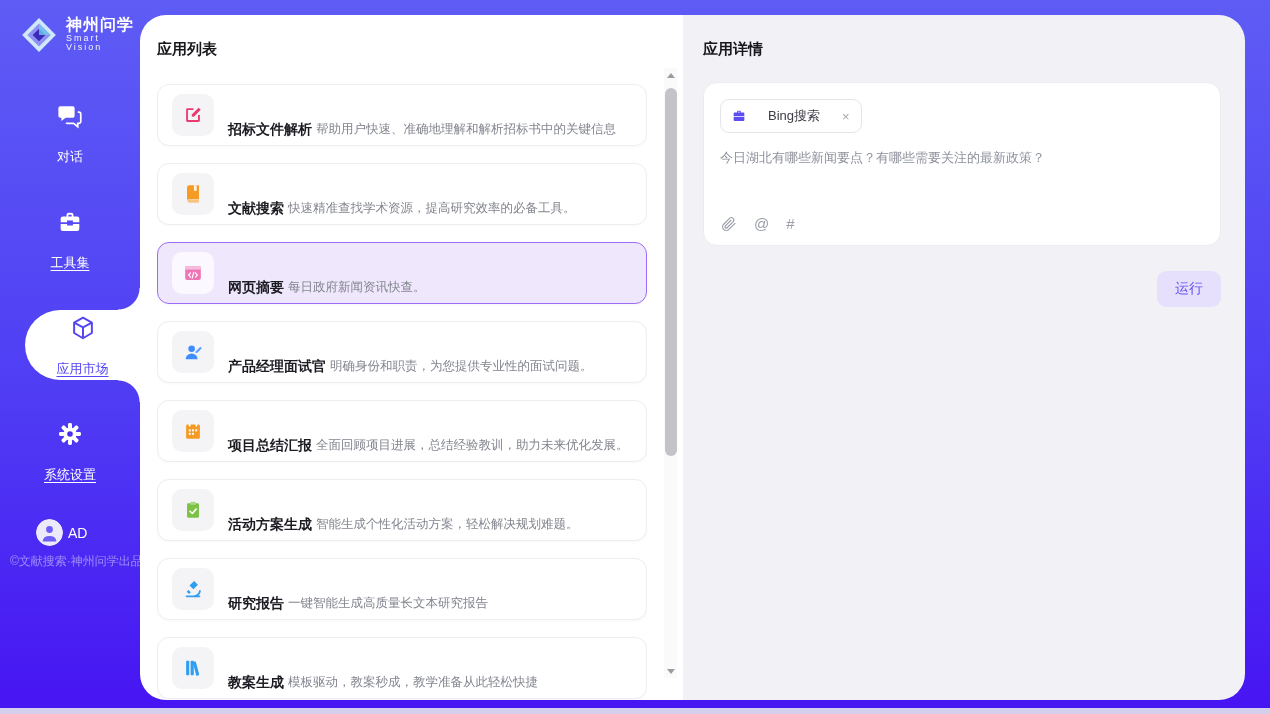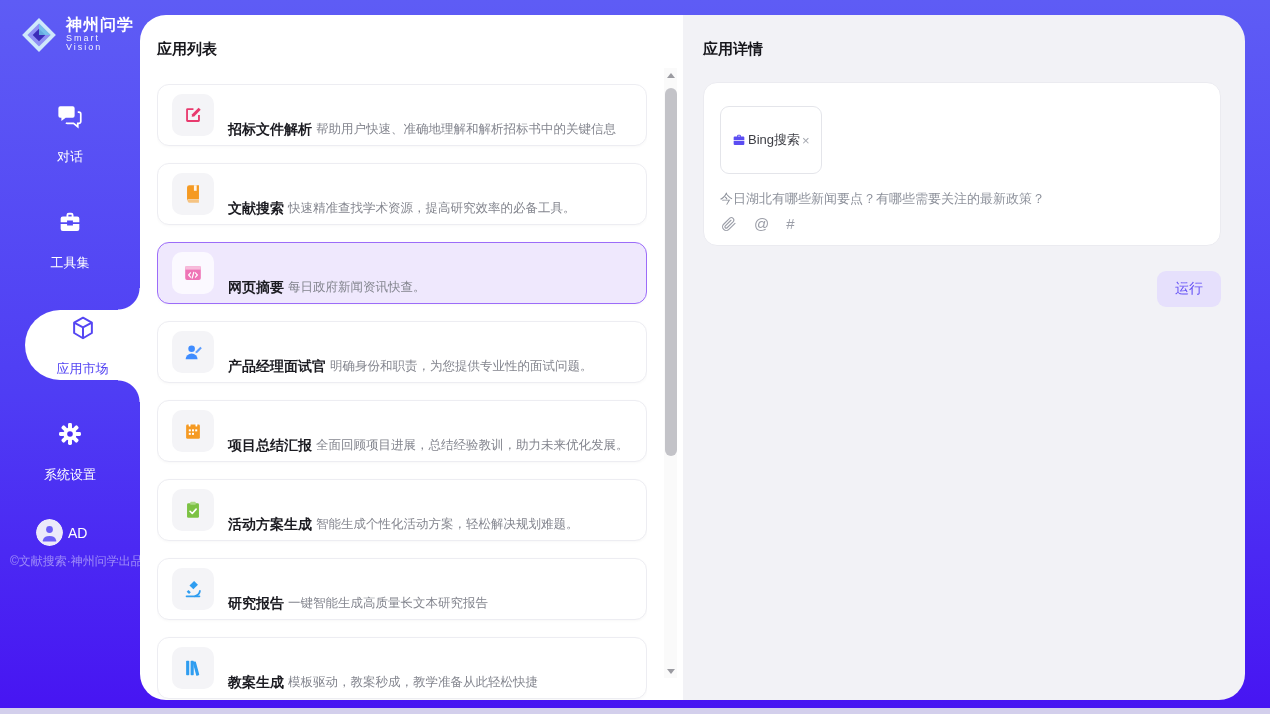--- a/index.html
+++ b/index.html
@@ -13,21 +13,21 @@
   .logo-row { display:flex; align-items:center; gap:8px; padding:16px 0 0 20px; }
   .logo-mark { width:38px; height:38px; flex:0 0 auto; }
   .logo-text { line-height:1.05; }
   .logo-name { font-size:16px; font-weight:700; letter-spacing:1px; }
   .logo-sub { font-size:9px; letter-spacing:2px; opacity:.92; }
   .nav { position:absolute; top:80px; left:0; right:0; display:flex; flex-direction:column; }
   .nav-item { height:106px; display:flex; flex-direction:column; align-items:center; justify-content:center; gap:17px; cursor:pointer; }
   .nav-icon { width:30px; height:30px; display:flex; align-items:center; justify-content:center; }
   .nav-icon svg { width:28px; height:28px; }
   .nav-label { font-size:13px; color:#fff; }
-  .nav-label.u { text-underline-offset:3px; }
+  .nav-label.u { text-decoration:underline; text-underline-offset:3px; }
   .nav-item.active { height:70px; margin:18px 0 18px 25px; background:#fff; border-radius:35px 0 0 35px; position:relative; }
   .nav-item.active::before { content:""; position:absolute; top:-22px; right:0; width:22px; height:22px;
       background:radial-gradient(circle 22px at 0 0, rgba(0,0,0,0) 21px, #fff 22px); }
   .nav-item.active::after { content:""; position:absolute; bottom:-22px; right:0; width:22px; height:22px;
       background:radial-gradient(circle 22px at 0 100%, rgba(0,0,0,0) 21px, #fff 22px); }
   .nav-item.active .nav-label { color:#5546f3; }
   .user-row { position:absolute; left:36px; bottom:36px; display:flex; align-items:center; gap:5px; cursor:pointer; }
   .avatar { width:27px; height:27px; border-radius:50%; overflow:hidden; }
   .user-name { font-size:14px; color:#fff; }
   .side-footer { position:absolute; left:10px; bottom:12px; font-size:12px; color:rgba(255,255,255,.45); white-space:nowrap; }
@@ -56,21 +56,21 @@
   .scrollbar { position:absolute; top:53px; right:6px; width:13px; bottom:22px; background:#fafafa; }
   .sb-arrow { position:absolute; left:0; width:13px; height:14px; display:flex; align-items:center; justify-content:center; cursor:pointer; }
   .sb-arrow.up { top:0; } .sb-arrow.down { bottom:0; }
   .tri-up { width:0; height:0; border-left:4px solid transparent; border-right:4px solid transparent; border-bottom:5px solid #9b9ba1; }
   .tri-down { width:0; height:0; border-left:4px solid transparent; border-right:4px solid transparent; border-top:5px solid #9b9ba1; }
   .sb-thumb { position:absolute; top:20px; left:0.5px; width:12px; height:368px; background:#c3c3c8; border-radius:6px; cursor:grab; }
 
   
   .panel-detail { flex:1; background:#f2f2f6; position:relative; padding:25px 24px 0 20px; }
   .detail-card { margin-top:23px; background:#fff; border:1px solid #ebebf0; border-radius:14px; height:164px; position:relative; }
-  .chip { display:inline-flex; align-items:center; gap:1px; margin:23px 0 0 16px; padding:24px 10px;
+  .chip { display:inline-flex; align-items:center; gap:21px; margin:16px 0 0 16px; padding:7px 10px;
           border:1px solid #e4e5ea; border-radius:9px; background:#fff; cursor:default; }
   .chip svg { width:16px; height:16px; }
   .chip-label { font-size:13px; color:#3c3d44; }
   .chip-close { font-size:13px; color:#a4a7af; cursor:pointer; padding:0 1px; line-height:1; }
   .prompt-text { margin:15px 16px 0 16px; font-size:13px; color:#8d919b; line-height:1.5; cursor:text; }
   .tools-row { position:absolute; left:17px; bottom:13px; display:flex; align-items:center; gap:17px; color:#9b9ea8; }
   .tools-row svg { width:16px; height:16px; display:block; }
   .tool-glyph { font-size:15px; color:#9b9ea8; cursor:pointer; }
   .tool-btn { cursor:pointer; display:flex; align-items:center; }
   .run-row { display:flex; justify-content:flex-end; margin-top:25px; }

